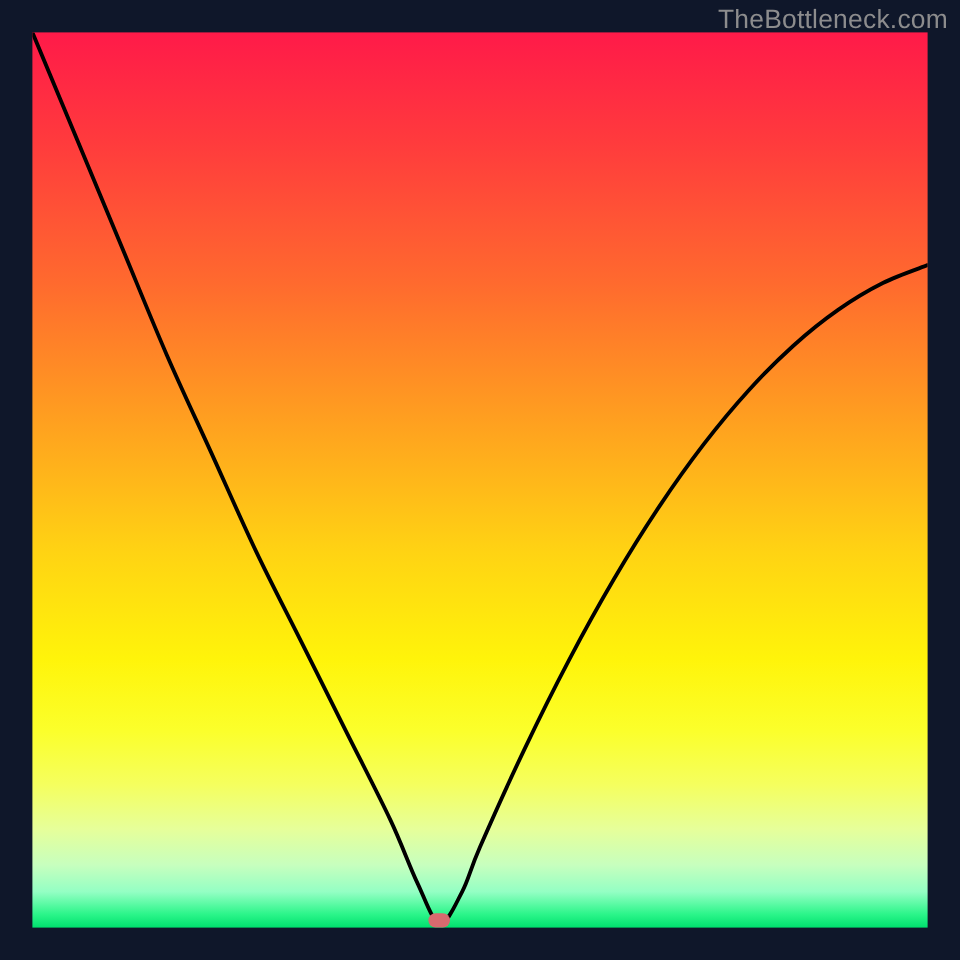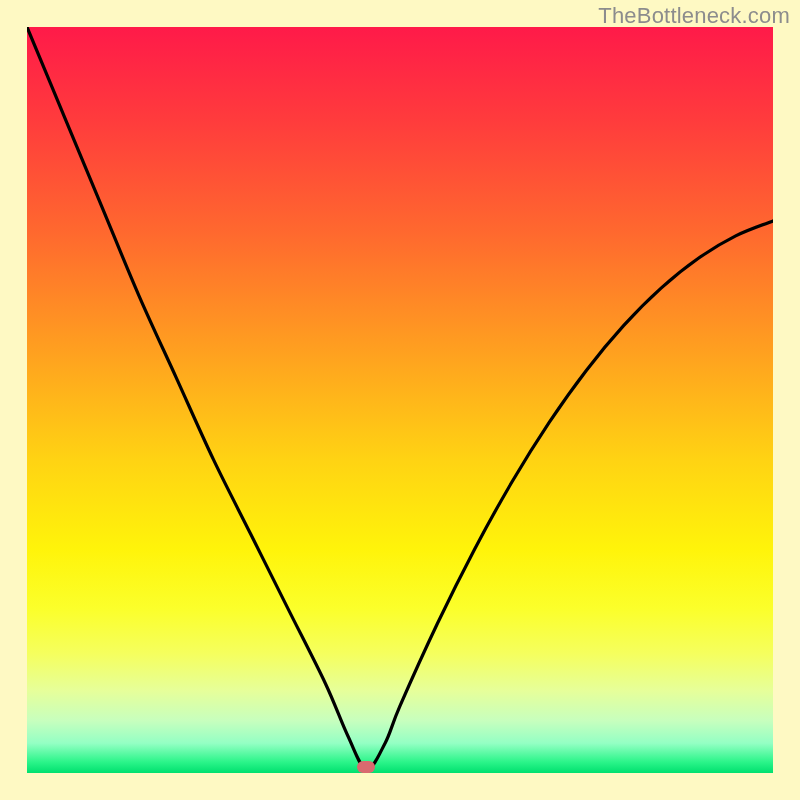--- a/index.html
+++ b/index.html
@@ -8,21 +8,21 @@
     width: 800px;
     height: 800px;
     background: #000;
     font-family: Arial, Helvetica, sans-serif;
     overflow: hidden;
   }
   .frame {
     position: relative;
     width: 800px;
     height: 800px;
-    background: #fef9c3;
+    background: #0f172a;
   }
   .plot-area {
     position: absolute;
     left: 27px;
     top: 27px;
     width: 746px;
     height: 746px;
     background: linear-gradient(to bottom,
       #ff1a49 0%,
       #ff3a3d 12%,

